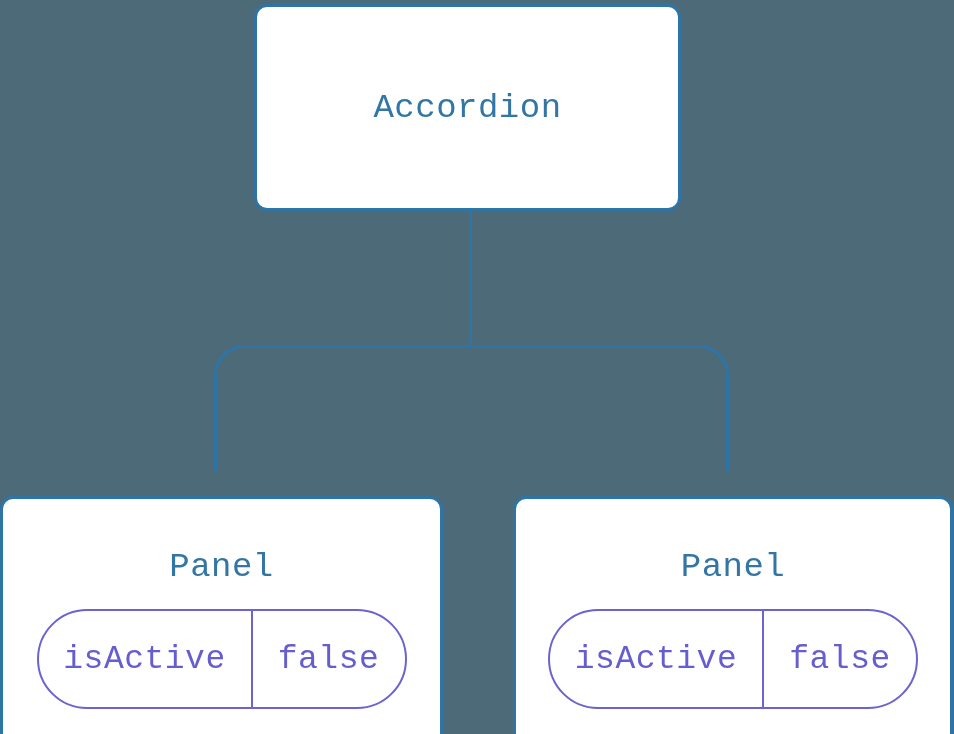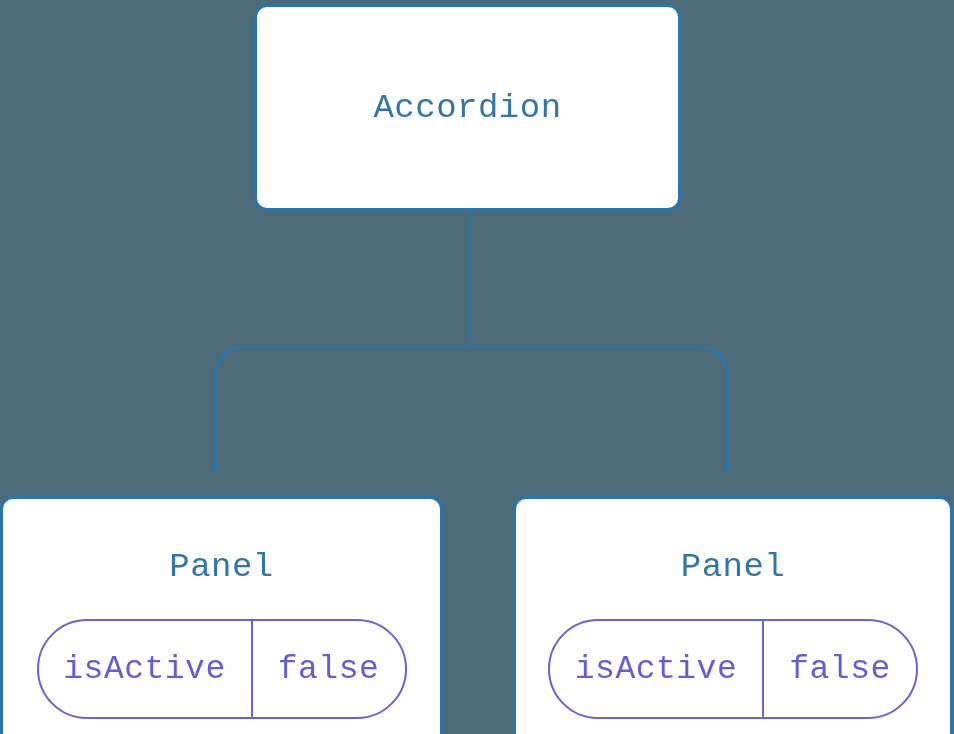--- a/index.html
+++ b/index.html
@@ -65,21 +65,21 @@
   }
   #panel-node-left {
     left: 0px;
     width: 443px;
   }
   #panel-node-right {
     left: 513px;
     width: 440px;
   }
   .state-pill {
-    margin-top: 32px;
+    margin-top: 22px;
     width: 370px;
     height: 100px;
     box-sizing: border-box;
     border: 2px solid var(--state-accent, #6B63CF);
     border-radius: 50px;
     background: var(--node-fill, #FFFFFF);
     display: flex;
     overflow: hidden;
   }
   .state-key {

